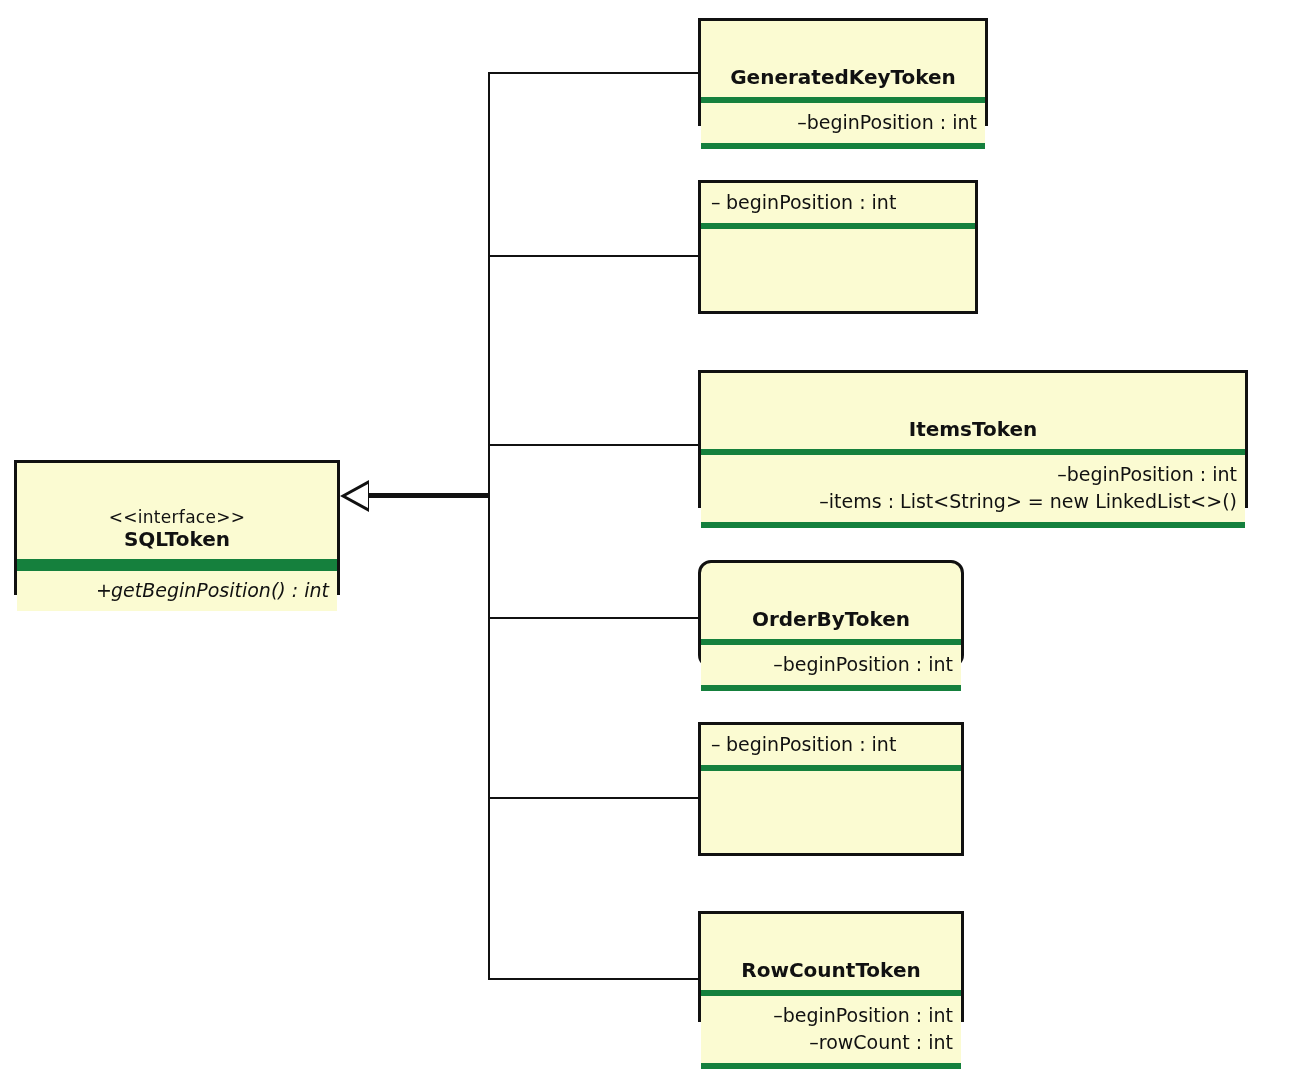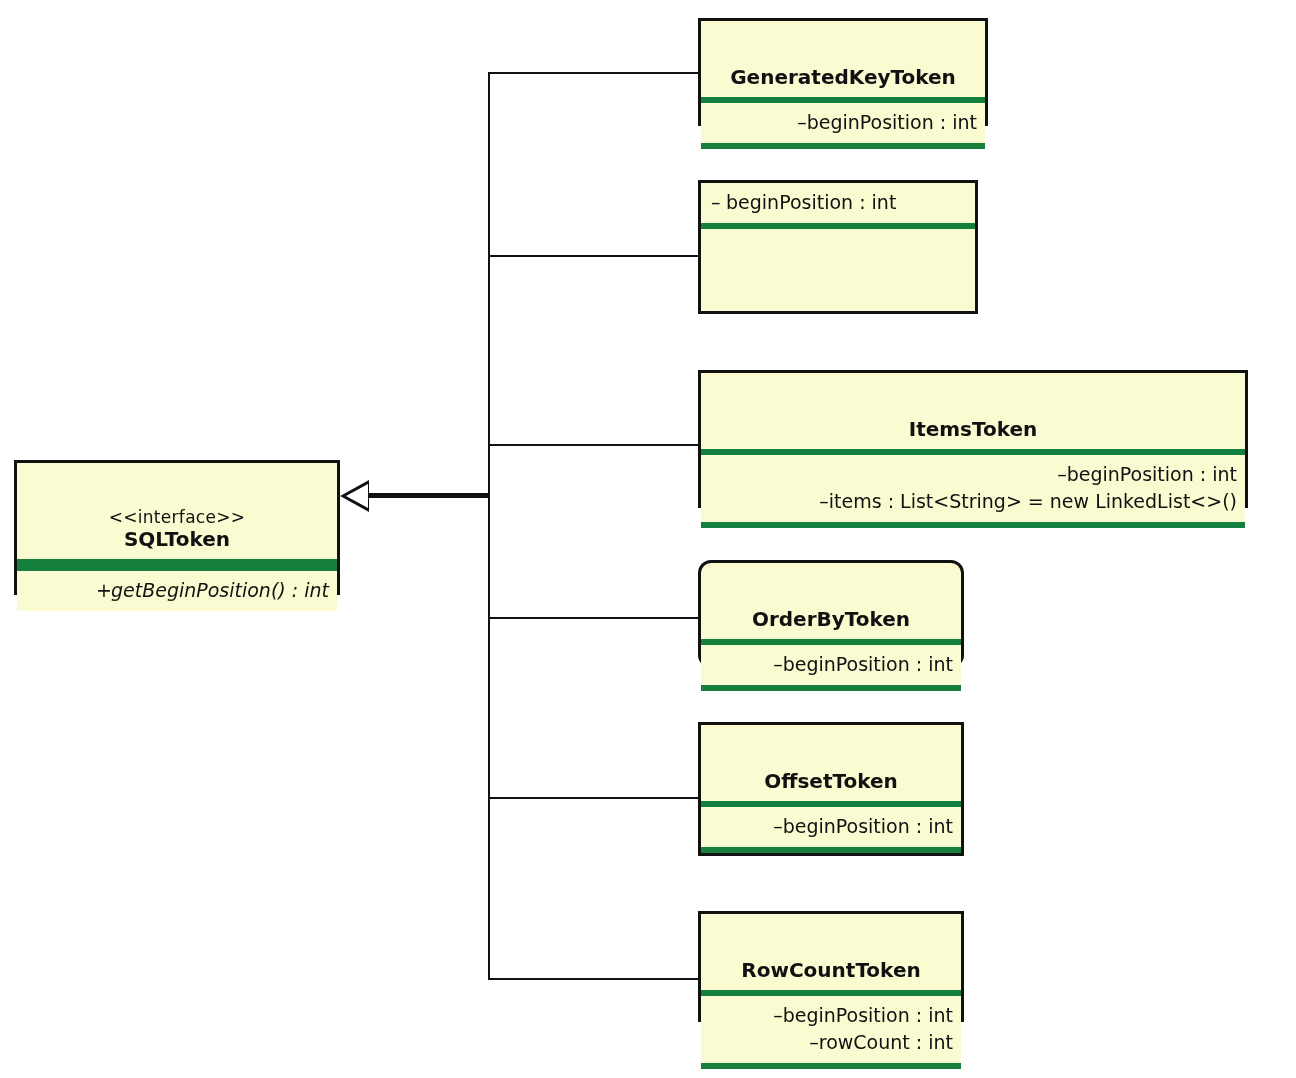--- a/index.html
+++ b/index.html
@@ -192,23 +192,20 @@
     </div>
     <div class="compartment members">
       <div class="member">
         <span class="vis">–</span><span>beginPosition : int</span>
       </div>
     </div>
     <div class="compartment empty-compartment"></div>
   </div>
 
   <div class="uml-box" id="box-offsettoken" style="left:698px; top:722px; width:266px; height:134px;">
-    <div class="compartment cls-name">
-      <span class="iface-name">OffsetToken</span>
-    </div>
     <div class="compartment members">
       <div class="member">
         <span class="vis">–</span><span>beginPosition : int</span>
       </div>
     </div>
     <div class="compartment empty-compartment"></div>
   </div>
 
   <div class="uml-box" id="box-rowcounttoken" style="left:698px; top:911px; width:266px; height:111px;">
     <div class="compartment cls-name">

